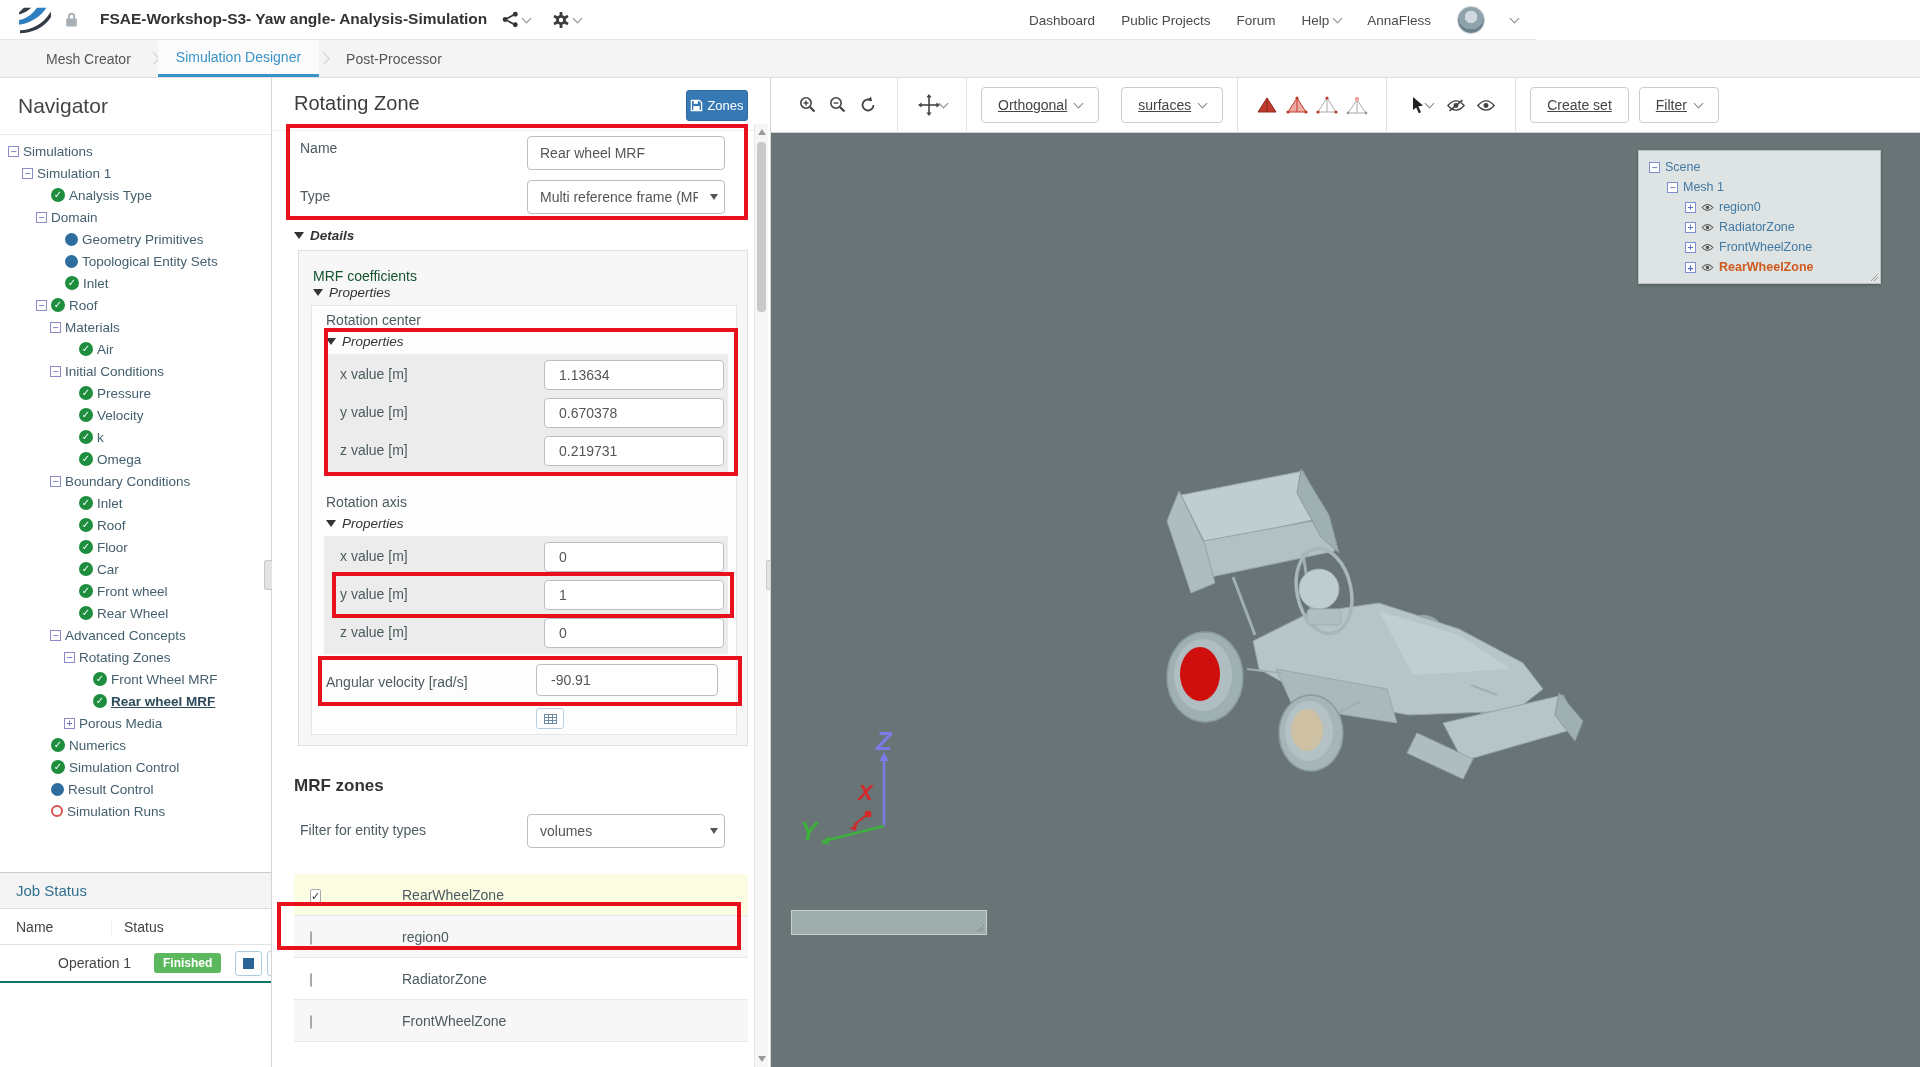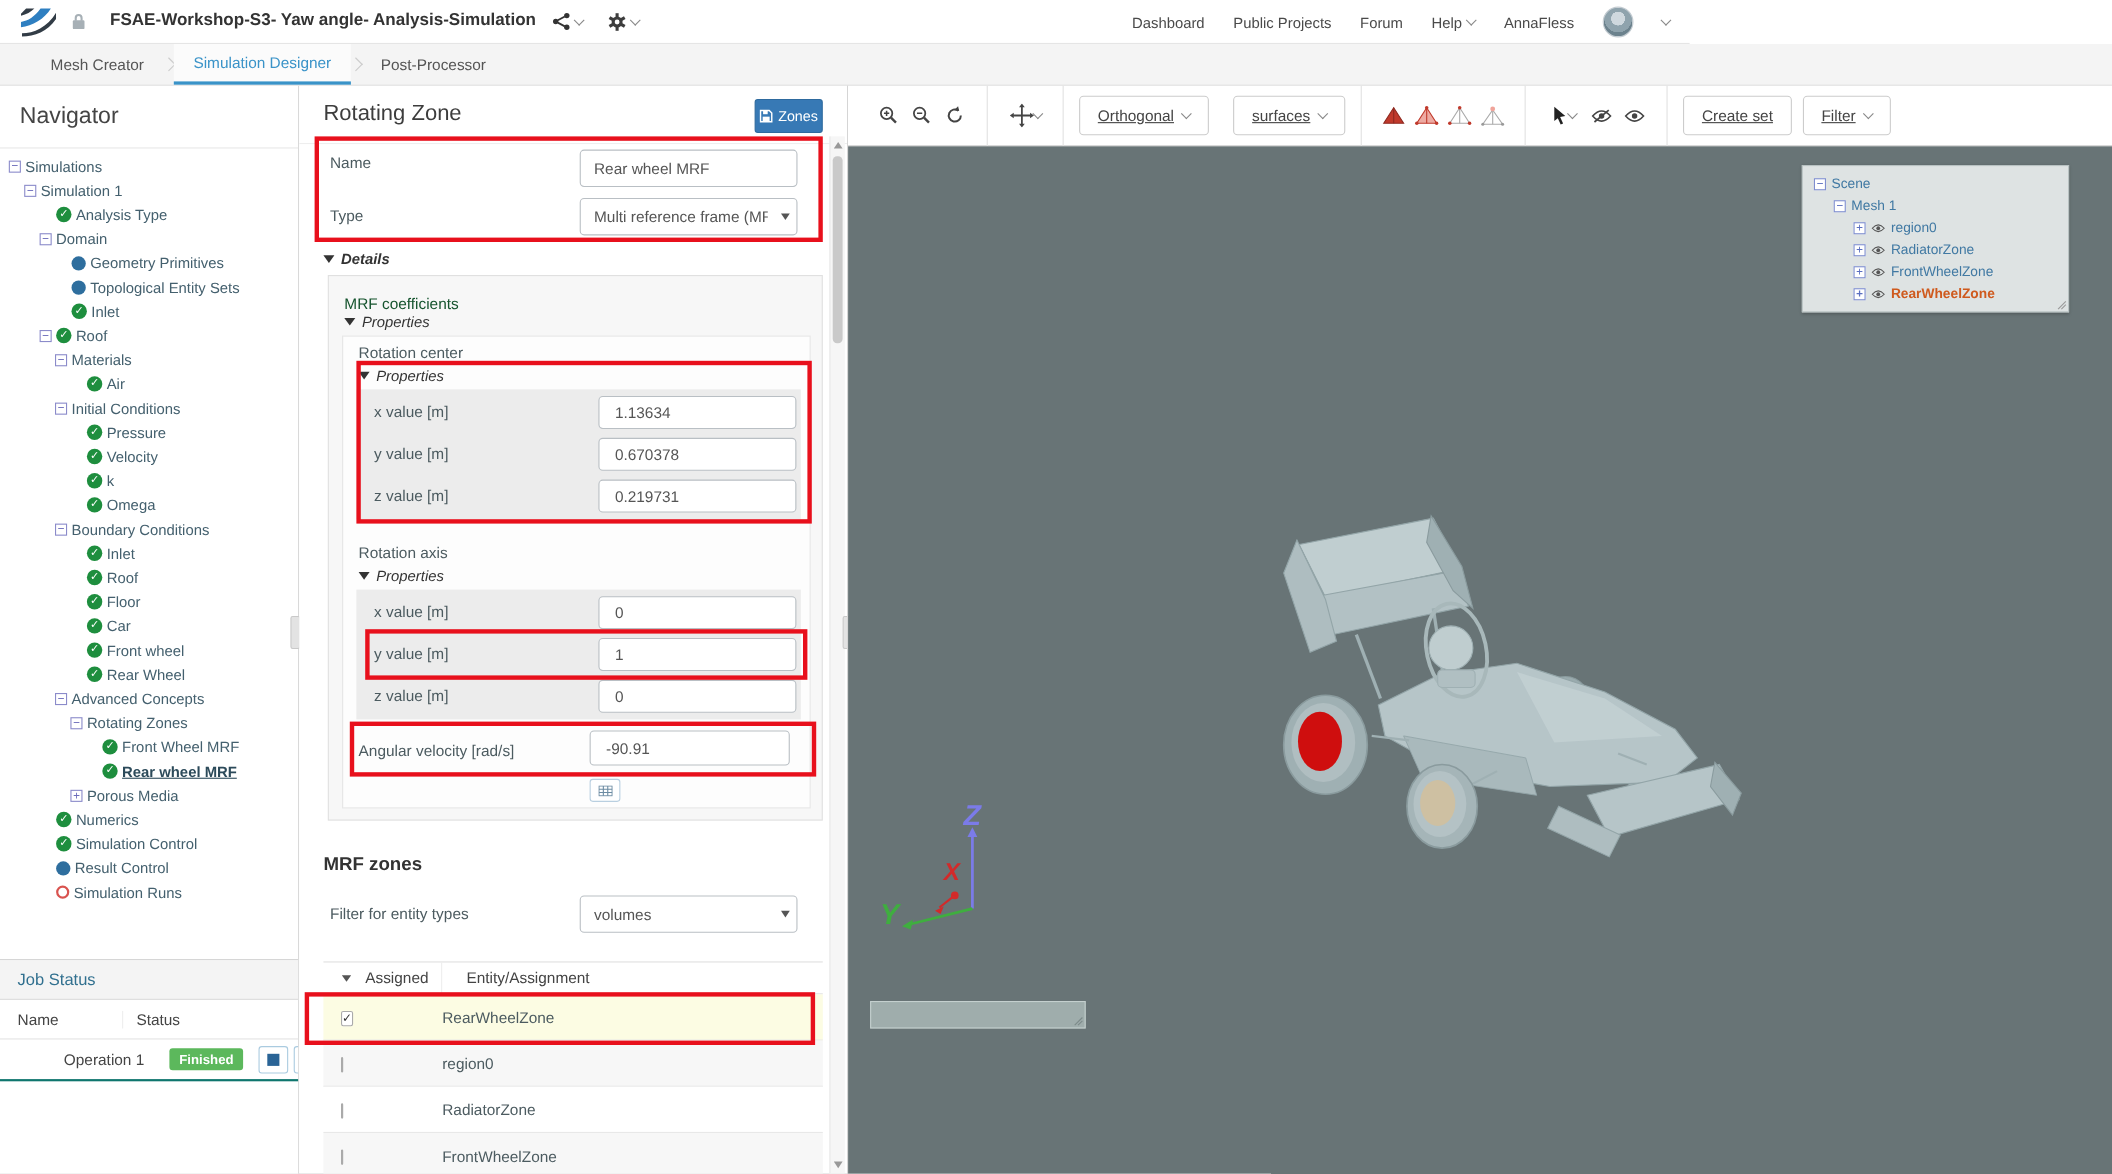--- a/index.html
+++ b/index.html
@@ -431,27 +431,20 @@
         </div>
       </div>
     </div>
 
     <div class="mrf-title">MRF zones</div>
     <div class="fld-label" style="top:744px;">Filter for entity types</div>
     <input class="tinput" style="top: 736px;" readonly="" value="volumes">
     <div class="sel-arrow" style="left:438px; top:750px;"></div>
 
     <div class="mrf-table">
-      <div class="mrf-thead">
-        <span class="th-assigned">
-          <span class="caret" style="border-top-color:#555;transform:scale(0.85);"></span>
-          <span>Assigned</span>
-        </span>
-        <span class="th-entity">Entity/Assignment</span>
-      </div>
       <div id="mrf-rows">
           <div class="mrf-row" style="background: rgb(252, 252, 227);">
             <span class="cbcell"><span class="cb">✓</span></span>
             <span class="entity">RearWheelZone</span>
           </div>
           <div class="mrf-row" style="background: rgb(247, 247, 247);">
             <span class="cbcell"><span class="cb"></span></span>
             <span class="entity">region0</span>
           </div>
           <div class="mrf-row" style="background: rgb(255, 255, 255);">

